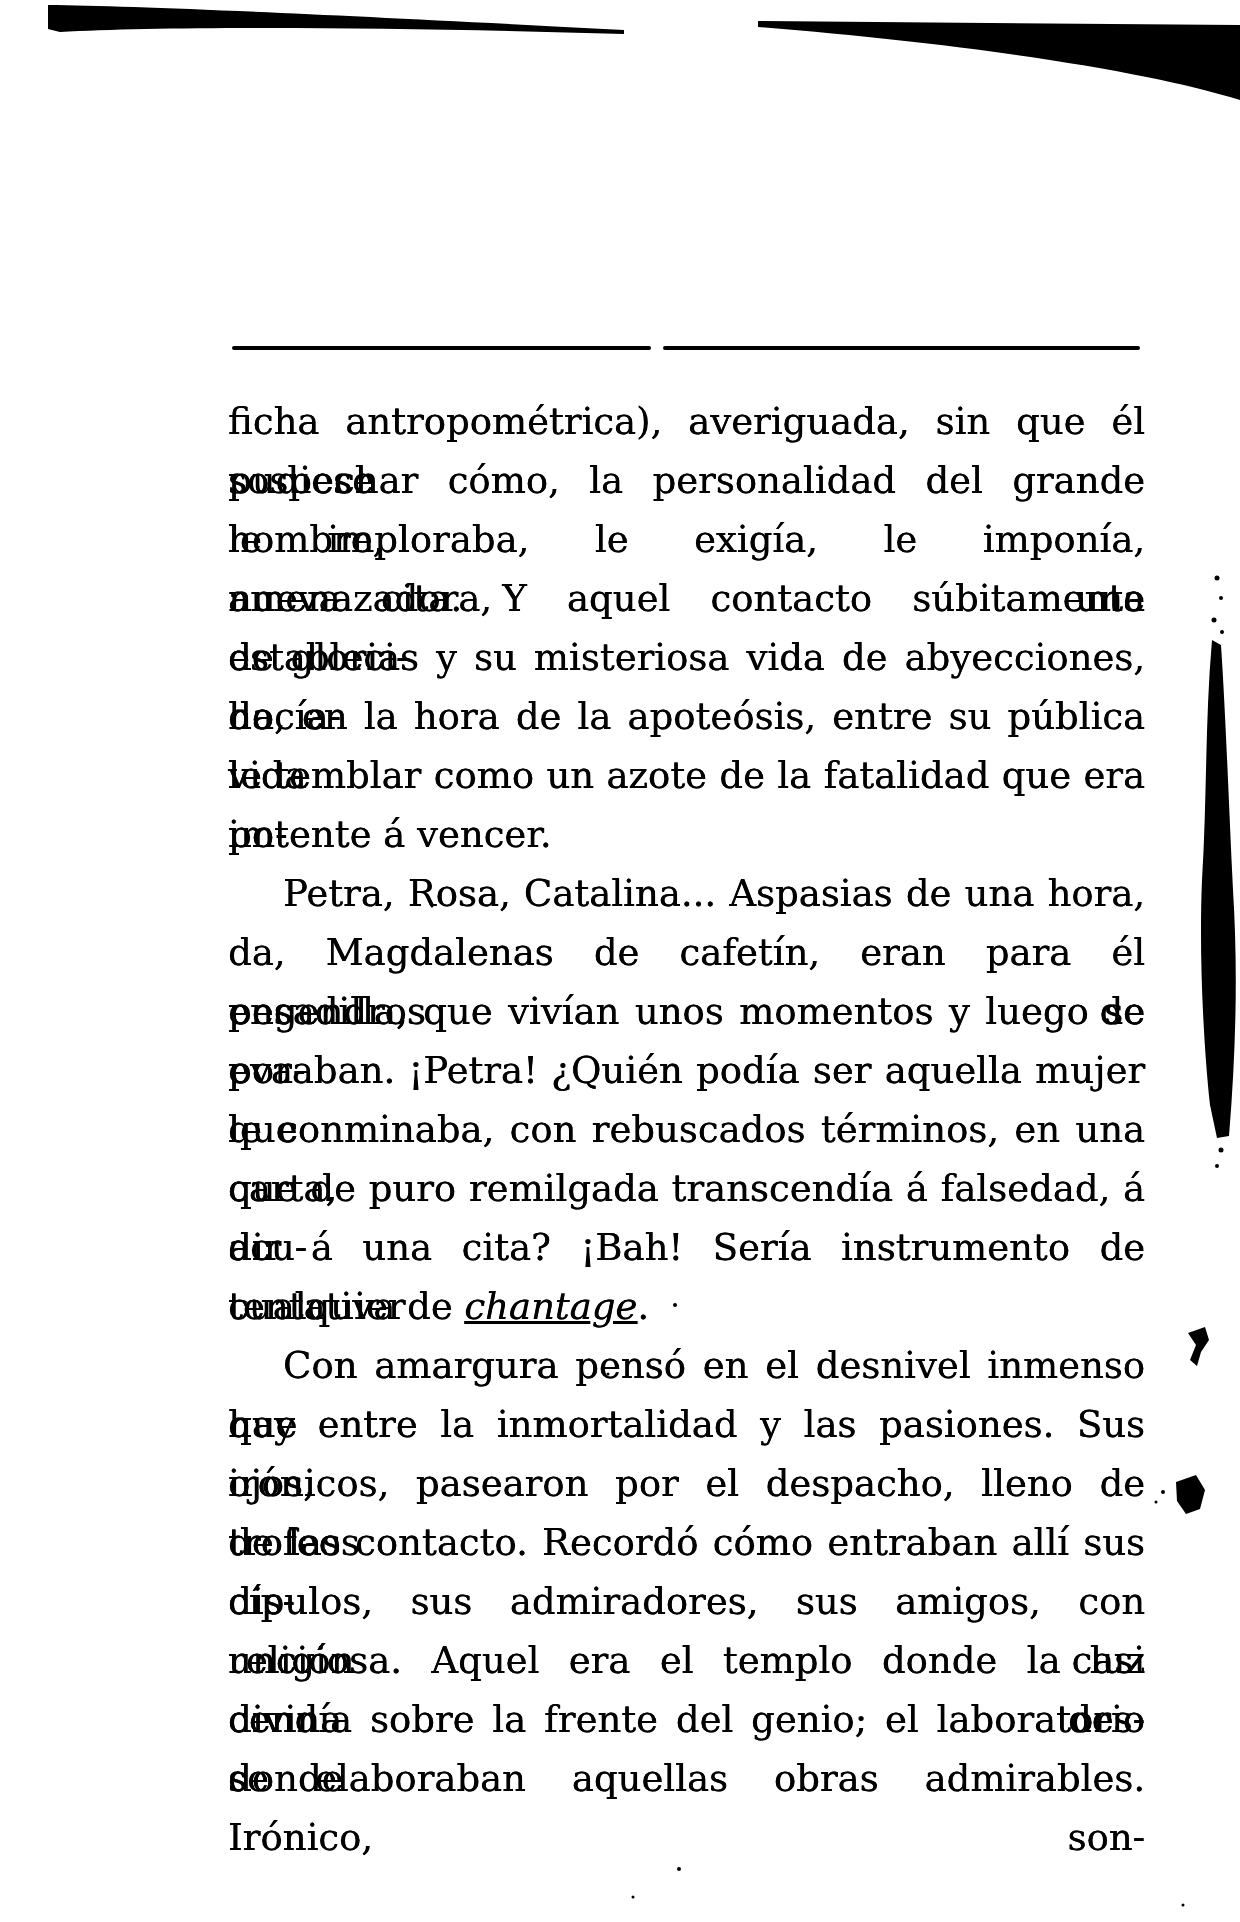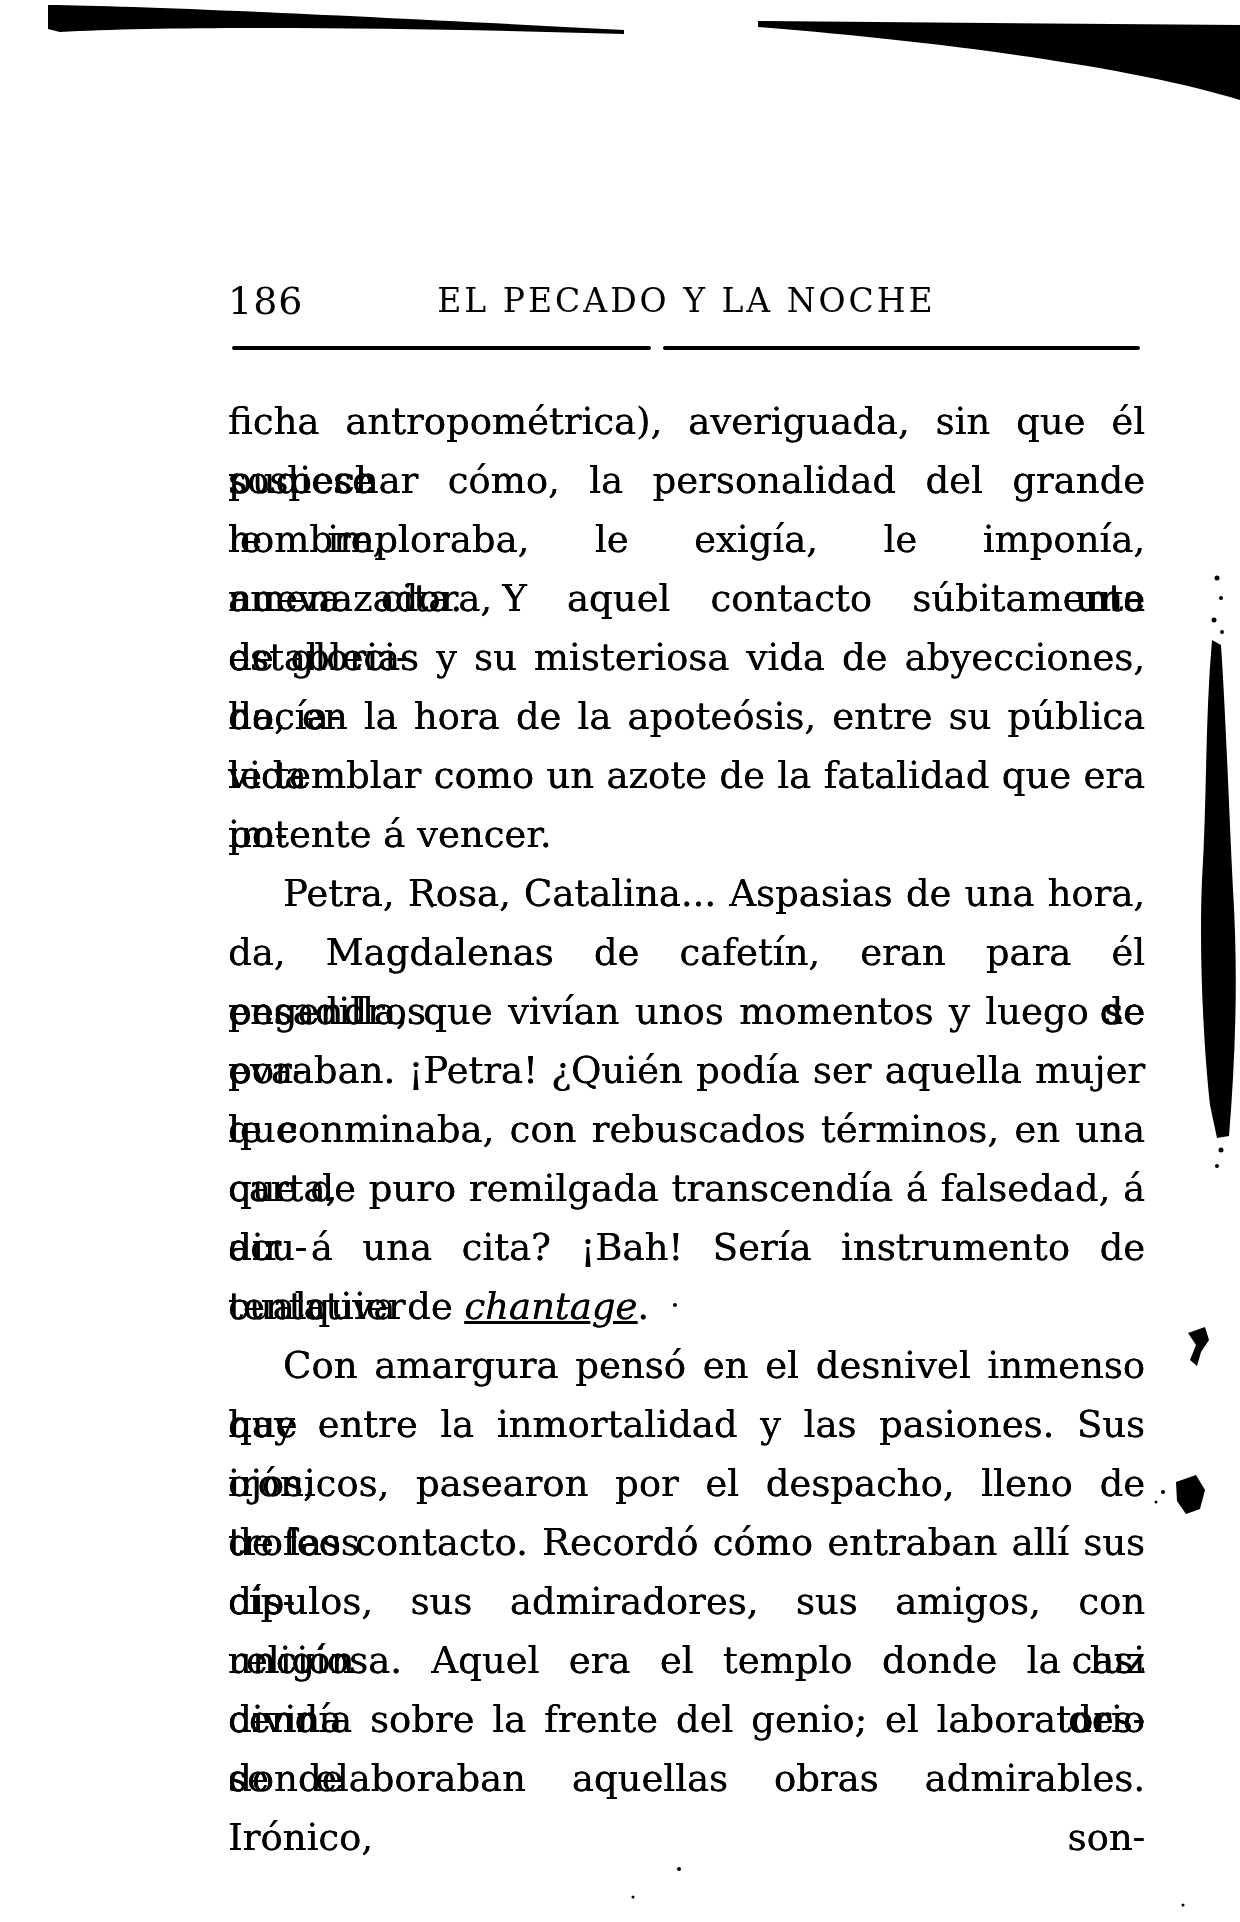--- a/index.html
+++ b/index.html
@@ -52,24 +52,20 @@
       <circle cx="675" cy="1305" r="2"></circle>
       <circle cx="608" cy="1374" r="1.5"></circle>
       <circle cx="893" cy="1244" r="1.5"></circle>
       <circle cx="432" cy="906" r="1.5"></circle>
       <circle cx="679" cy="1869" r="2"></circle>
       <circle cx="633" cy="1897" r="1.5"></circle>
       <circle cx="1183" cy="1905" r="1.5"></circle>
     </g>
   </svg>
 
-  <div class="header">
-    <span class="pagenum">186</span>
-    <span class="title">EL PECADO Y LA NOCHE</span>
-  </div>
 
   <div class="rule">
     <span class="seg seg1"></span>
     <span class="seg seg2"></span>
   </div>
 
   <div class="bodytext">
     <div class="line">ficha antropométrica), averiguada, sin que él pudiese</div>
     <div class="line">sospechar cómo, la personalidad del grande hombre,</div>
     <div class="line">le imploraba, le exigía, le imponía, amenazadora, una</div>

